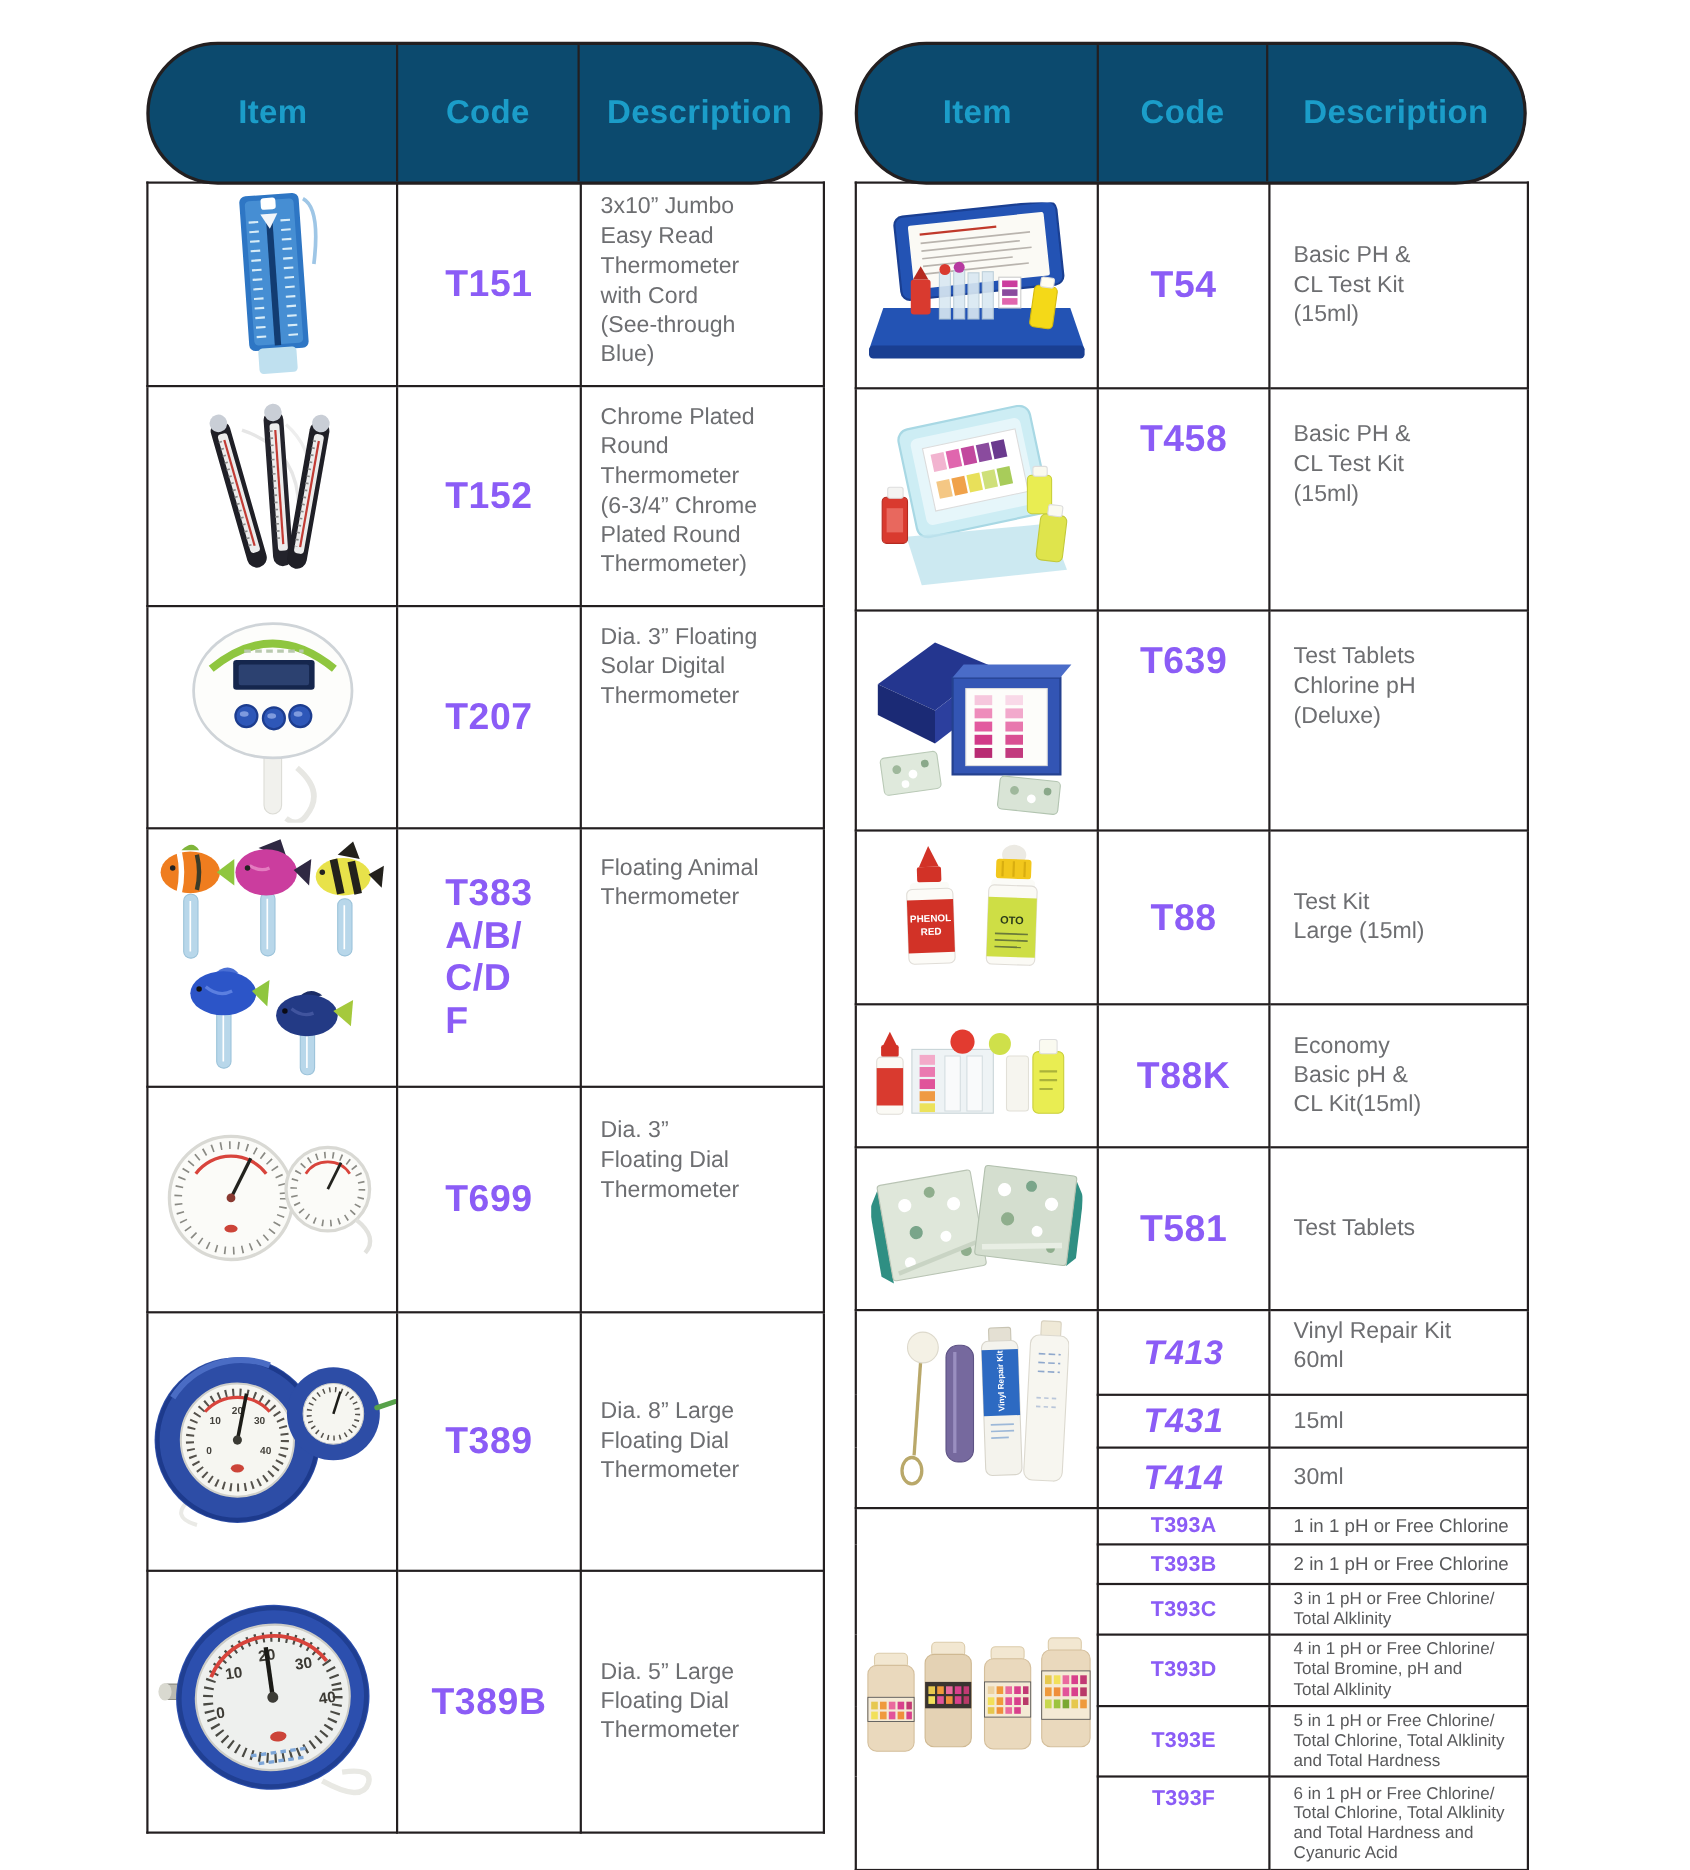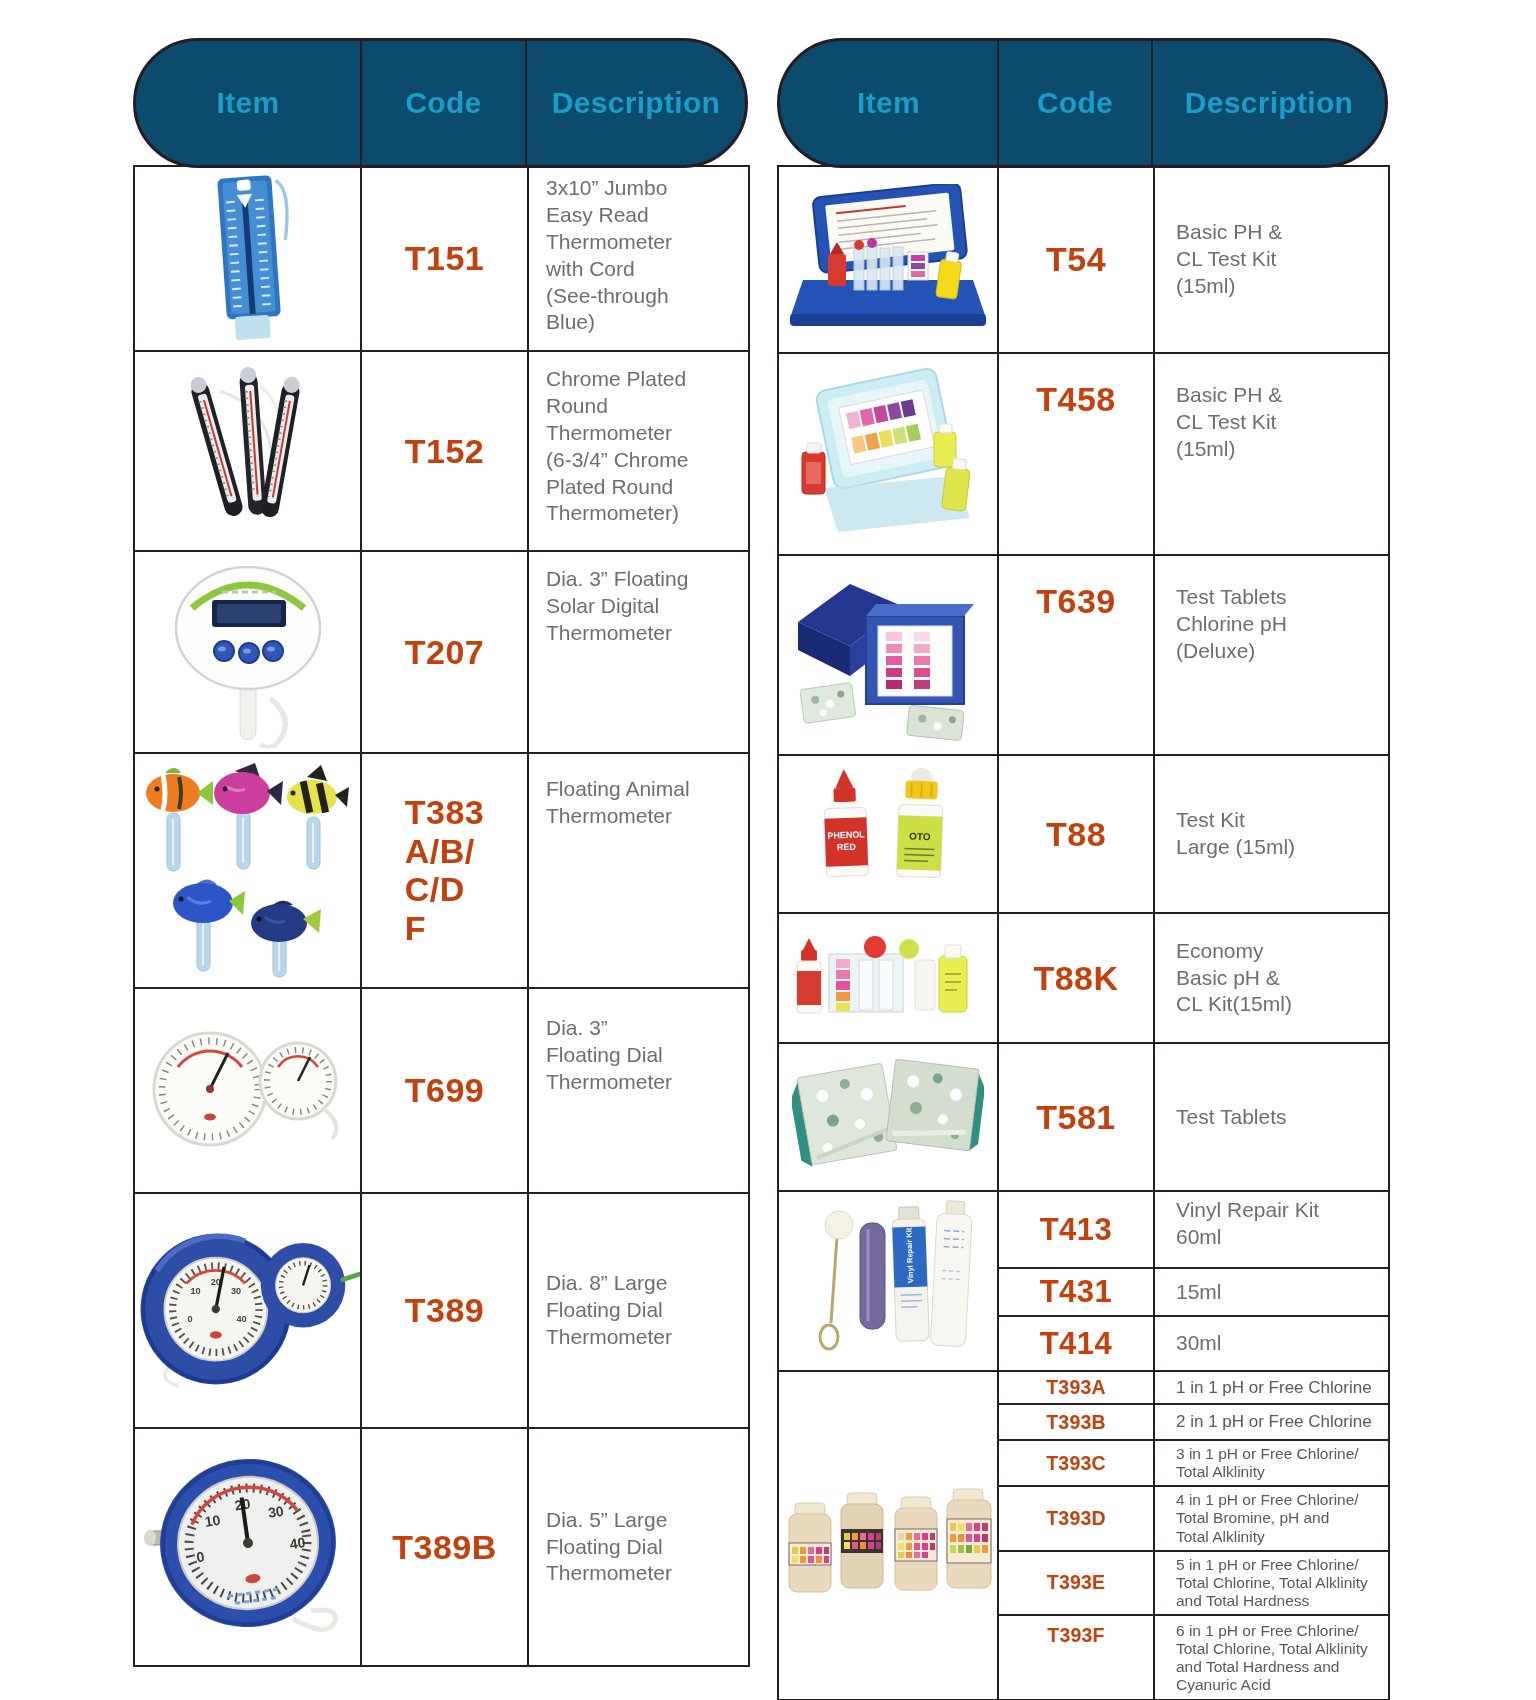--- a/index.html
+++ b/index.html
@@ -31,34 +31,34 @@
   .hcell.c3{flex:1;}
 
   table.body-table{
     border-collapse:collapse;table-layout:fixed;width:100%;
     position:relative;z-index:1;background:#fff;
   }
   td{border:2px solid #231f20;padding:0;box-sizing:border-box;}
 
   .item-cell{text-align:center;vertical-align:middle;}
   .code-cell{
-    text-align:center;vertical-align:middle;font-weight:bold;color:#c2410c;
+    text-align:center;vertical-align:middle;font-weight:bold;color:#8b5cf6;
     font-size:34px;letter-spacing:.5px;margin-top:32px;
   }
   .code-cell .block{display:inline-block;text-align:left;white-space:pre-line;line-height:1.14;}
   .desc-cell{
     vertical-align:middle;color:#6d6e71;font-size:21px;line-height:1.28;
     padding:8px 8px 8px 17px;white-space:pre-line;text-align:left;
   }
   #right-catalog .desc-cell{padding-left:21px;}
   .v-top{vertical-align:top;}
   .pt8{padding-top:8px;border-radius:25px;} .pt14{padding-top:14px;} .pt22{padding-top:22px;}
   .pt26{padding-top:26px;} .pt28{padding-top:28px;}
   .code-sub{font-size:19.5px;letter-spacing:.2px;}
-  .code-mid{font-size:31px;}
+  .code-mid{font-size:31px;font-style:italic;}
   .desc-sub{font-size:15.5px;line-height:1.17;color:#58595b;padding:4px 14px 4px 16px;}
   .desc-sub-lg{font-size:17px;}
   svg{display:block;margin:0 auto;}
   svg text{font-family:"Liberation Sans", sans-serif;}
 </style>
 </head>
 <body>
 
 <div class="catalog" id="left-catalog">
   <div class="pill">

